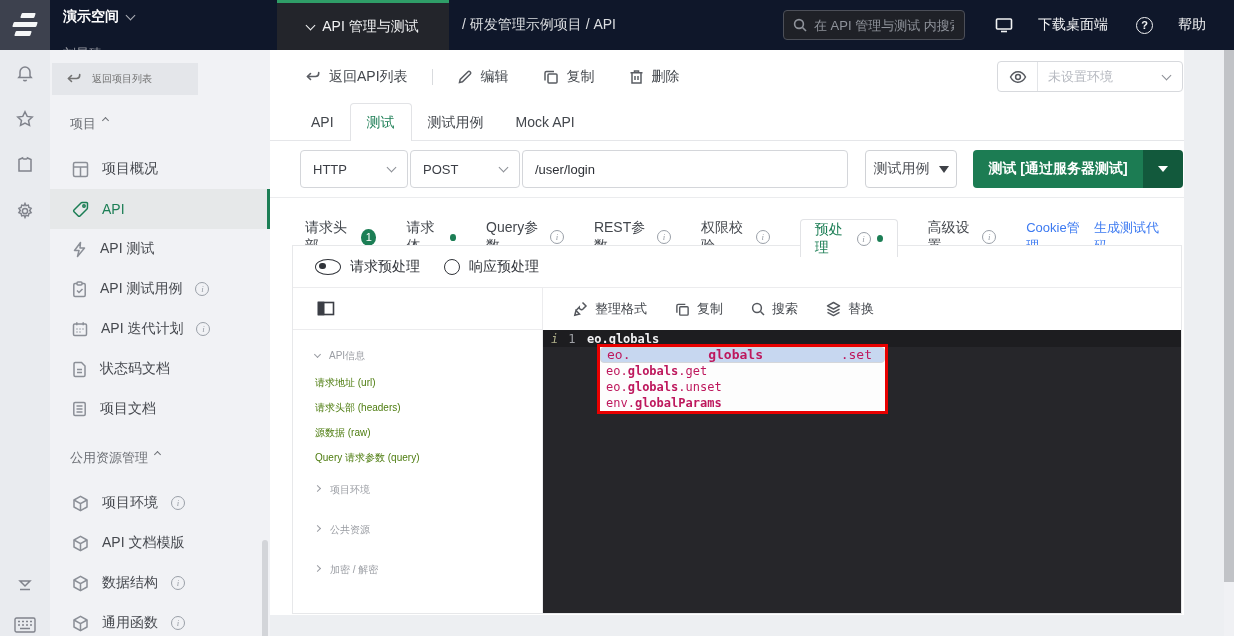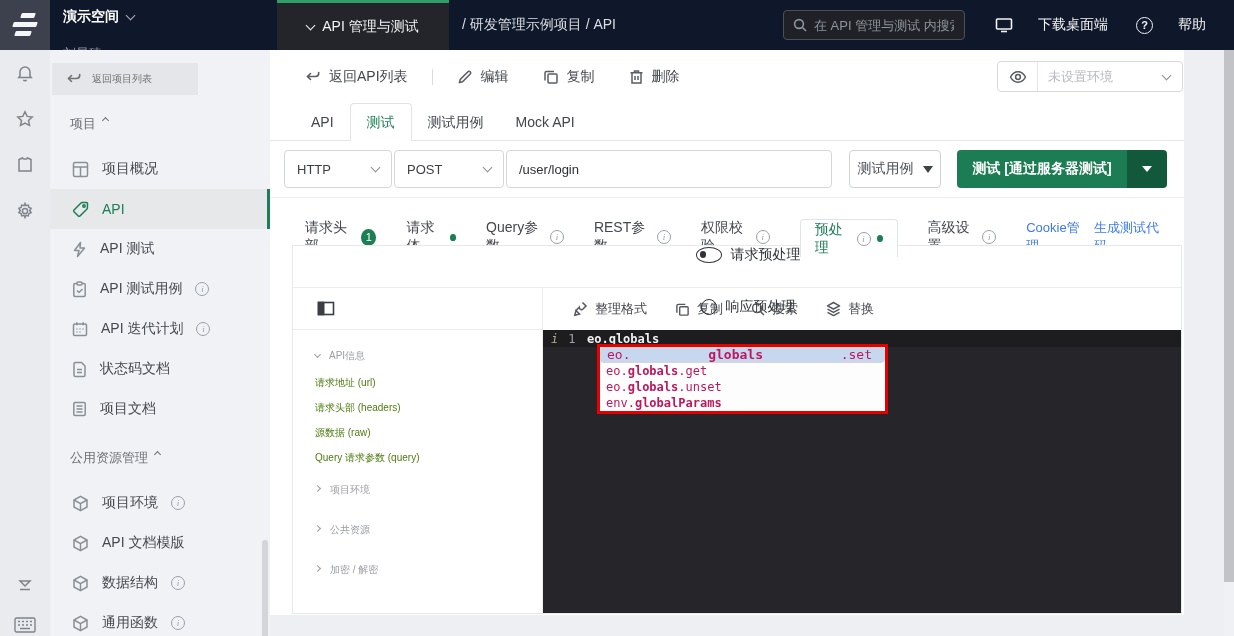--- a/index.html
+++ b/index.html
@@ -67,21 +67,21 @@
   .env-eye { width:40px; display:flex; justify-content:center; color:#55585e; border-right:1px solid #e3e5e8; align-self:stretch; align-items:center; }
   .env-text { flex:1; padding-left:10px; font-size:13px; color:#b7bac1; }
   .env-box .chev { color:#8b8e95; margin-right:12px; }
 
   
   .m-tabs { position:absolute; left:0; top:53px; width:914px; height:38px; display:flex; align-items:flex-end; padding-left:25px; border-bottom:1px solid #e5e6e9; }
   .m-tab { padding:0 16px; line-height:36px; font-size:14px; color:#43474d; cursor:pointer; }
   .m-tab.active { color:#1c7e55; background:#fff; border:1px solid #e2e3e6; border-bottom:none; border-radius:4px 4px 0 0; margin-bottom:-1px; line-height:37px; position:relative; z-index:2; }
 
   
-  .req-row { position:absolute; left:0; top:91px; width:914px; height:57px; border-bottom:1px solid #ebecee; display:flex; align-items:center; padding-left:14px; }
+  .req-row { position:absolute; left:0; top:91px; width:914px; height:57px; border-bottom:1px solid #ebecee; display:flex; align-items:center; padding-left:30px; }
   .sel { height:38px; border:1px solid #d4d6da; border-radius:4px; display:flex; align-items:center; justify-content:space-between; padding:0 12px; font-size:13px; color:#3b3e45; background:#fff; cursor:pointer; }
   .sel .chev { color:#8b8e95; }
   .sel-proto { width:108px; }
   .sel-method { width:110px; margin-left:2px; }
   .url-input { width:326px; height:38px; margin-left:2px; border:1px solid #d4d6da; border-radius:4px; padding:0 12px; font-size:13px; color:#2c2f35; outline:none; font-family:inherit; }
   .case-btn { width:92px; height:38px; margin-left:17px; border:1px solid #d0d2d6; border-radius:4px; background:#fff; display:flex; align-items:center; justify-content:center; gap:9px; font-size:14px; color:#4a4d53; cursor:pointer; }
   .case-btn .tri-down { color:#3e4147; border-top-width:7px; }
   .test-btn { width:210px; height:38px; margin-left:16px; border-radius:4px; overflow:hidden; display:flex; cursor:pointer; }
   .test-btn-main { flex:1; background:#1c7c53; color:#fff; font-size:14px; font-weight:bold; display:flex; align-items:center; justify-content:center; }
   .test-btn-arrow { width:40px; background:#12593c; color:#fff; display:flex; align-items:center; justify-content:center; }
@@ -90,21 +90,21 @@
   .subtabs { position:absolute; left:0; top:158px; width:914px; height:47px; display:flex; align-items:flex-end; padding-left:35px; }
   .st { display:flex; align-items:center; gap:6px; font-size:14px; color:#43474d; cursor:pointer; height:36px; margin-right:30px; }
   .st .badge { width:17px; height:17px; border-radius:50%; background:#1c7e55; color:#fff; font-size:11px; display:flex; align-items:center; justify-content:center; }
   .st .dot { width:7px; height:7px; border-radius:50%; background:#1c7e55; }
   .st.active { color:#1c7e55; background:#fff; border:1px solid #e2e3e6; border-bottom:none; border-radius:4px 4px 0 0; padding:0 14px; margin-bottom:-2px; height:38px; position:relative; z-index:3; }
   .st-links { margin-left:auto; display:flex; gap:8px; padding-right:20px; align-items:center; height:36px; }
   .st-links a { color:#3b79f1; font-size:13px; text-decoration:none; cursor:pointer; }
 
   
   .panel { position:absolute; left:22px; top:195px; width:890px; height:369px; border:1px solid #e7e8ea; background:#fff; }
-  .radio-row { height:42px; border-bottom:1px solid #ececee; display:flex; align-items:center; padding-left:22px; gap:34px;flex-direction:column; }
+  .radio-row { height:42px; border-bottom:1px solid #ececee; display:flex; align-items:center; padding-left:22px; gap:24px; }
   .radio { display:flex; align-items:center; gap:9px; font-size:14px; color:#303339; cursor:pointer; }
   .rdo { width:16px; height:16px; border:1.6px solid #303339; border-radius:50%; position:relative; flex:none; }
   .rdo.sel::after { content:""; position:absolute; left:3.2px; top:3.2px; width:6.5px; height:6.5px; border-radius:50%; background:#303339; }
   .panel-body { display:flex; height:325px; }
   .lp { width:250px; flex:none; border-right:1px solid #ececee; display:flex; flex-direction:column; }
   .lp-head { height:42px; border-bottom:1px solid #ececee; display:flex; align-items:center; padding-left:24px; color:#55585e; }
   .lp-list { padding:12px 0 0 22px; font-size:10px; }
   .lp-sec { height:28px; display:flex; align-items:center; gap:9px; color:#9a9da3; cursor:pointer; }
   .lp-link { height:25px; display:flex; align-items:center; color:#4d7c0f; cursor:pointer; }
   .lp-col { height:40px; display:flex; align-items:center; gap:10px; color:#9a9da3; cursor:pointer; }

